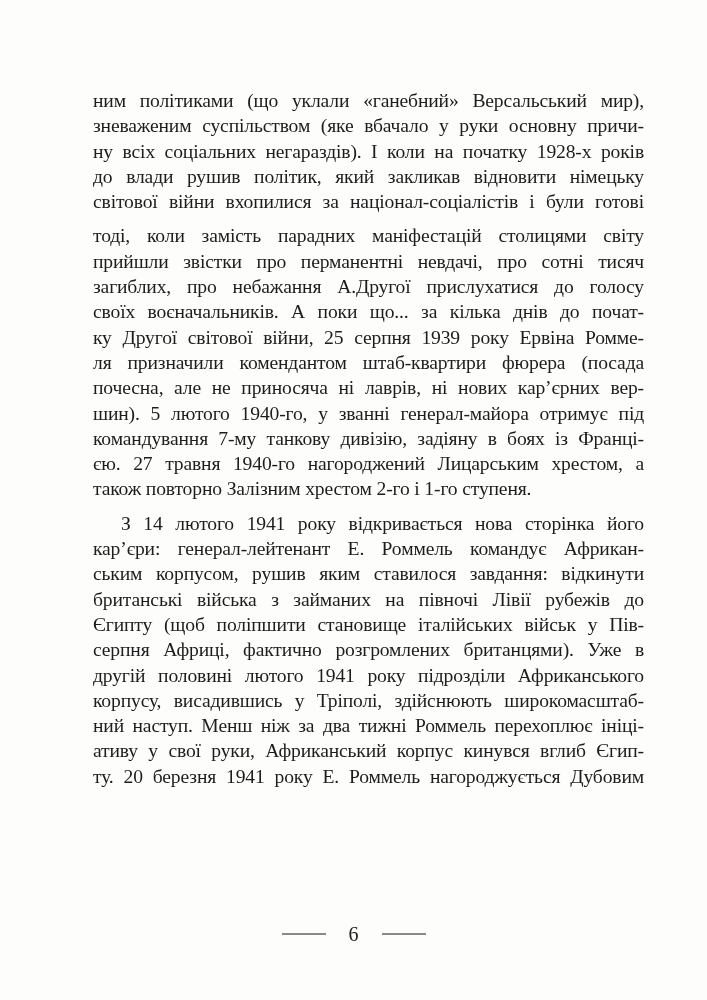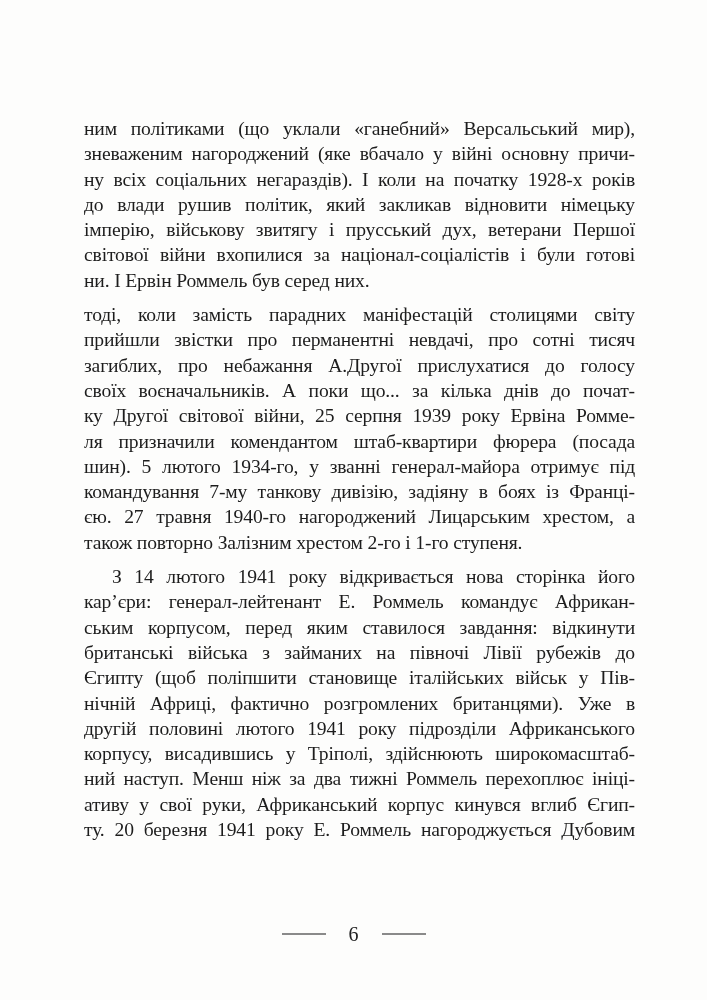--- a/index.html
+++ b/index.html
@@ -8,24 +8,23 @@
     width: 707px;
     height: 1000px;
     margin: 0 auto;
     background: #fdfdfc;
     font-family: "Liberation Serif", "DejaVu Serif", serif;
     color: #1d1d1d;
     overflow: hidden;
   }
   .textblock {
     position: absolute;
-    left: 84px;
+    left: 93px;
     top: 88px;
     width: 551px;
-    margin-top: 28px;
   }
   .para { margin: 0; }
   .para + .para { margin-top: 9px; }
   .line {
     font-size: 19.6px;
     line-height: 25.3px;
     letter-spacing: -0.15px;
     text-align: justify;
     text-align-last: justify;
     white-space: normal;
@@ -56,46 +55,45 @@
     color: #222222;
   }
 </style>
 </head>
 <body>
 
 <div class="page" style="background: rgb(253, 253, 252); color: rgb(29, 29, 29);">
   <main class="textblock" id="textblock">
       <div class="para">
         <div class="line">ним політиками (що уклали «ганебний» Версальський мир),</div>
-        <div class="line">зневаженим нагороджений (яке вбачало у війні основну причи-</div>
+        <div class="line">зневаженим суспільством (яке вбачало у руки основну причи-</div>
         <div class="line">ну всіх соціальних негараздів). І коли на початку 1928-х років</div>
         <div class="line">до влади рушив політик, який закликав відновити німецьку</div>
-        <div class="line">імперію, військову звитягу і прусський дух, ветерани Першої</div>
         <div class="line">світової війни вхопилися за націонал-соціалістів і були готові</div>
-        <div class="line last">ни. І Ервін Роммель був серед них.</div>
       </div>
       <div class="para">
         <div class="line">тоді, коли замість парадних маніфестацій столицями світу</div>
         <div class="line">прийшли звістки про перманентні невдачі, про сотні тисяч</div>
         <div class="line">загиблих, про небажання А.Другої прислухатися до голосу</div>
         <div class="line">своїх воєначальників. А поки що... за кілька днів до почат-</div>
         <div class="line">ку Другої світової війни, 25 серпня 1939 року Ервіна Ромме-</div>
         <div class="line">ля призначили комендантом штаб-квартири фюрера (посада</div>
-        <div class="line">шин). 5 лютого 1934-го, у званні генерал-майора отримує під</div>
+        <div class="line">почесна, але не приносяча ні лаврів, ні нових кар’єрних вер-</div>
+        <div class="line">шин). 5 лютого 1940-го, у званні генерал-майора отримує під</div>
         <div class="line">командування 7-му танкову дивізію, задіяну в боях із Франці-</div>
         <div class="line">єю. 27 травня 1940-го нагороджений Лицарським хрестом, а</div>
         <div class="line last">також повторно Залізним хрестом 2-го і 1-го ступеня.</div>
       </div>
       <div class="para">
         <div class="line indent">З 14 лютого 1941 року відкривається нова сторінка його</div>
         <div class="line">кар’єри: генерал-лейтенант Е. Роммель командує Африкан-</div>
-        <div class="line">ським корпусом, перед яким ставилося завдання: відкинути</div>
+        <div class="line">ським корпусом, рушив яким ставилося завдання: відкинути</div>
         <div class="line">британські війська з займаних на півночі Лівії рубежів до</div>
         <div class="line">Єгипту (щоб поліпшити становище італійських військ у Пів-</div>
-        <div class="line">нічній Африці, фактично розгромлених британцями). Уже в</div>
+        <div class="line">серпня Африці, фактично розгромлених британцями). Уже в</div>
         <div class="line">другій половині лютого 1941 року підрозділи Африканського</div>
         <div class="line">корпусу, висадившись у Тріполі, здійснюють широкомасштаб-</div>
         <div class="line">ний наступ. Менш ніж за два тижні Роммель перехоплює ініці-</div>
         <div class="line">ативу у свої руки, Африканський корпус кинувся вглиб Єгип-</div>
         <div class="line">ту. 20 березня 1941 року Е. Роммель нагороджується Дубовим</div>
       </div>
     </main>
   <footer class="pagefooter">
     <span class="footer-rule" style="background: rgb(138, 138, 138);"></span>
     <span class="pagenum">6</span>

